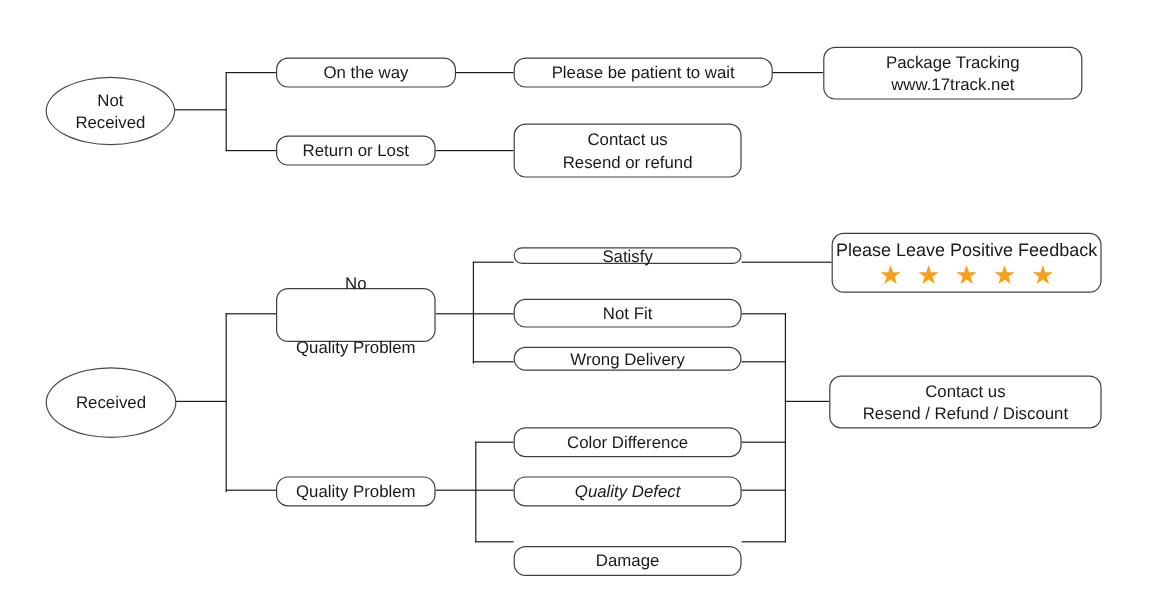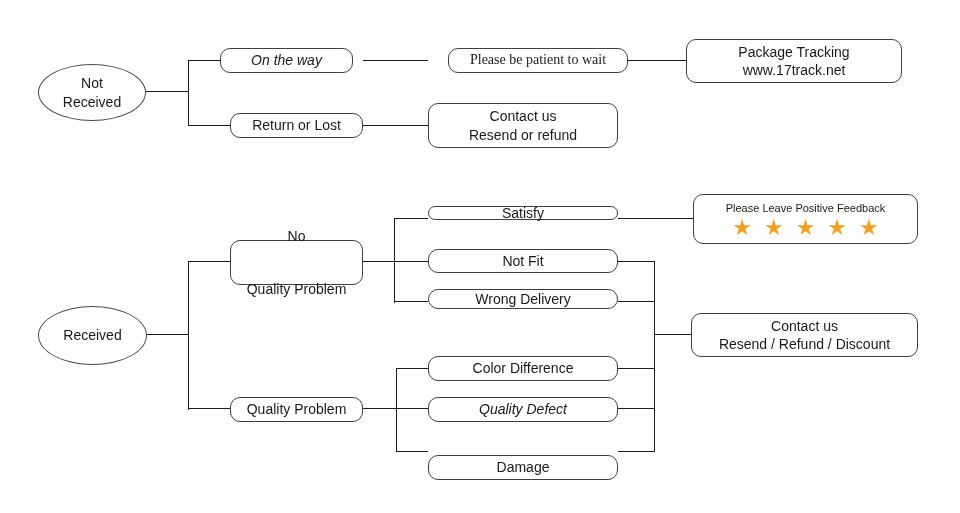--- a/index.html
+++ b/index.html
@@ -33,37 +33,37 @@
   }
 
   
   .line { position: absolute; background: #1c1c1c; z-index: 1; }
   .h { height: 1.4px; }
   .v { width: 1.4px; }
 
   
   .n-not-received   { left: 38px;  top: 64px;  width: 108px; height: 57px; }
   .n-received       { left: 38px;  top: 306px; width: 109px; height: 59px; }
-  .n-on-the-way     { left: 220px; top: 48px;  width: 133px; height: 25px; font-style: italic; }
+  .n-on-the-way     { left: 230px; top: 48px;  width: 150px; height: 25px; }
   .n-return-or-lost { left: 230px; top: 113px; width: 133px; height: 25px; }
   .n-no-quality     { left: 230px; top: 240px; width: 133px; height: 45px; gap: 35px; }
   .n-quality        { left: 230px; top: 397px; width: 133px; height: 25px; }
-  .n-patient        { left: 448px; top: 48px;  width: 180px; height: 25px; font-family: Liberation Serif, serif; }
+  .n-patient        { left: 428px; top: 48px;  width: 216px; height: 25px; }
   .n-contact-top    { left: 428px; top: 103px; width: 190px; height: 45px; }
   .n-satisfy        { left: 428px; top: 206px; width: 190px; height: 14px; }
   .n-not-fit        { left: 428px; top: 249px; width: 190px; height: 24px; }
   .n-wrong-delivery { left: 428px; top: 289px; width: 190px; height: 20px; }
   .n-color-diff     { left: 428px; top: 356px; width: 190px; height: 25px; }
   .n-quality-defect { left: 428px; top: 397px; width: 190px; height: 25px; font-style: italic; }
   .n-damage         { left: 428px; top: 439px; width: 190px; height: 25px; margin-top: 16px; }
   .n-tracking       { left: 686px; top: 39px;  width: 216px; height: 44px; }
   .n-feedback       { left: 693px; top: 194px; width: 225px; height: 50px; padding-top: 2px; }
   .n-contact-bottom { left: 691px; top: 313px; width: 227px; height: 44px; }
 
-  .feedback-title { font-size: 11px; }
+  .feedback-title { font-size: 15px; }
   .stars {
     font-size: 22px;
     line-height: 22px;
     letter-spacing: 12px;
     text-indent: 12px;
     color: #F7A01E;
     margin-top: 1px;
   }
 
   

